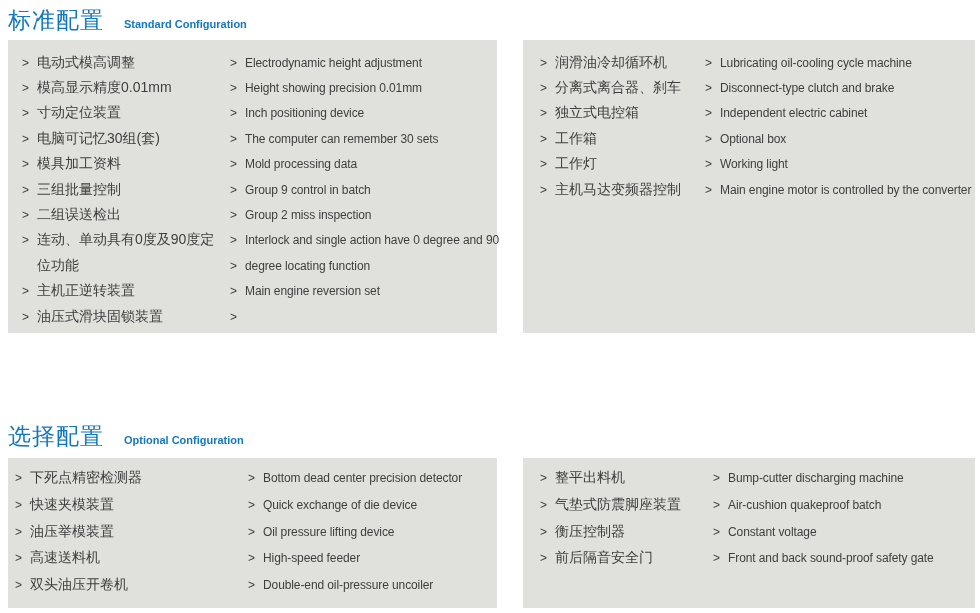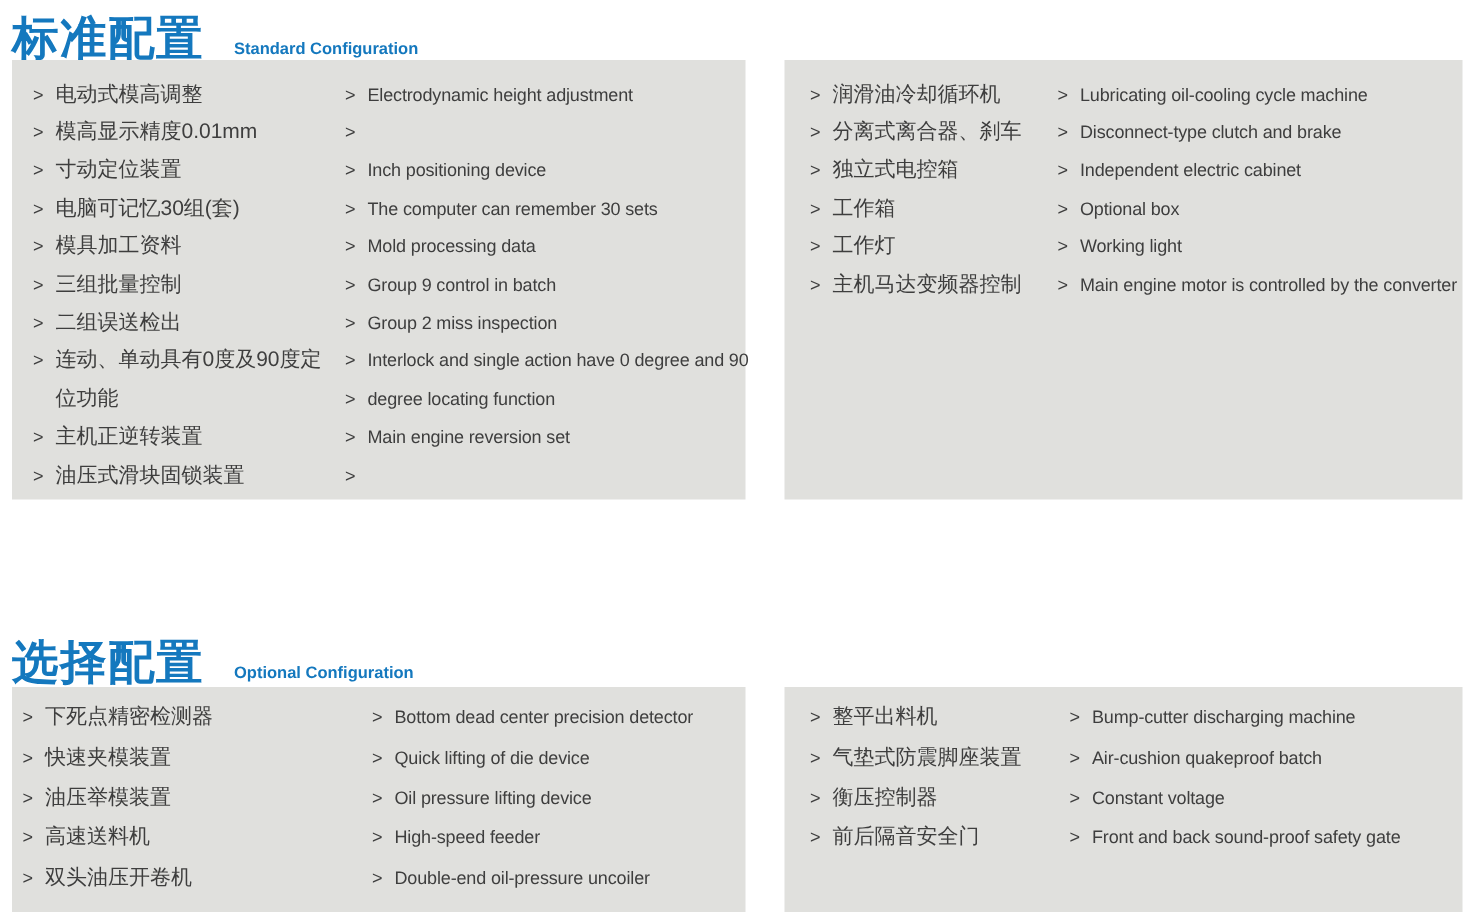--- a/index.html
+++ b/index.html
@@ -13,22 +13,22 @@
   .sec-title {
     position: absolute;
     left: 8px;
     display: flex;
     align-items: baseline;
     gap: 20px;
     color: #1478be;
     white-space: nowrap;
   }
   .sec-title .zh-title {
-    font-size: 31px;
-    font-weight: 700;
+    font-size: 23px;
+    font-weight: 400;
     letter-spacing: 1px;
   }
   .sec-title .en-title {
     font-size: 11px;
     font-weight: bold;
   }
   #title-1 { top: 5px; }
   #title-2 { top: 421px; }
 
   .panel {
@@ -140,20 +140,21 @@
     </div>
   <div class="col en">
 
       <div class="line">
         <span class="marker">&gt;</span>
         <span class="txt">Electrodynamic height adjustment</span>
       </div>
 
       <div class="line">
         <span class="marker">&gt;</span>
+        <span class="txt">Height showing precision 0.01mm</span>
       </div>
 
       <div class="line">
         <span class="marker">&gt;</span>
         <span class="txt">Inch positioning device</span>
       </div>
 
       <div class="line">
         <span class="marker">&gt;</span>
         <span class="txt">The computer can remember 30 sets</span>
@@ -297,21 +298,21 @@
     </div>
   <div class="col en">
 
       <div class="line">
         <span class="marker">&gt;</span>
         <span class="txt">Bottom dead center precision detector</span>
       </div>
 
       <div class="line">
         <span class="marker">&gt;</span>
-        <span class="txt">Quick lifting of die device</span>
+        <span class="txt">Quick exchange of die device</span>
       </div>
 
       <div class="line">
         <span class="marker">&gt;</span>
         <span class="txt">Oil pressure lifting device</span>
       </div>
 
       <div class="line">
         <span class="marker">&gt;</span>
         <span class="txt">High-speed feeder</span>

